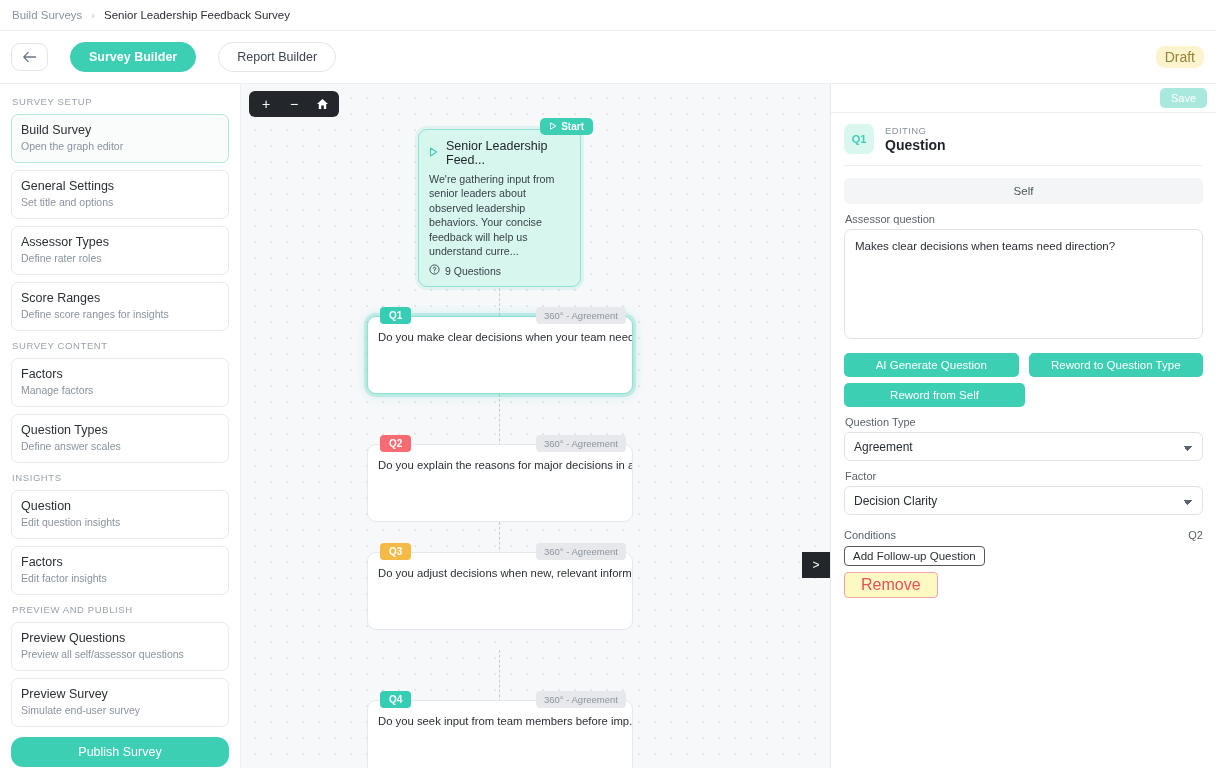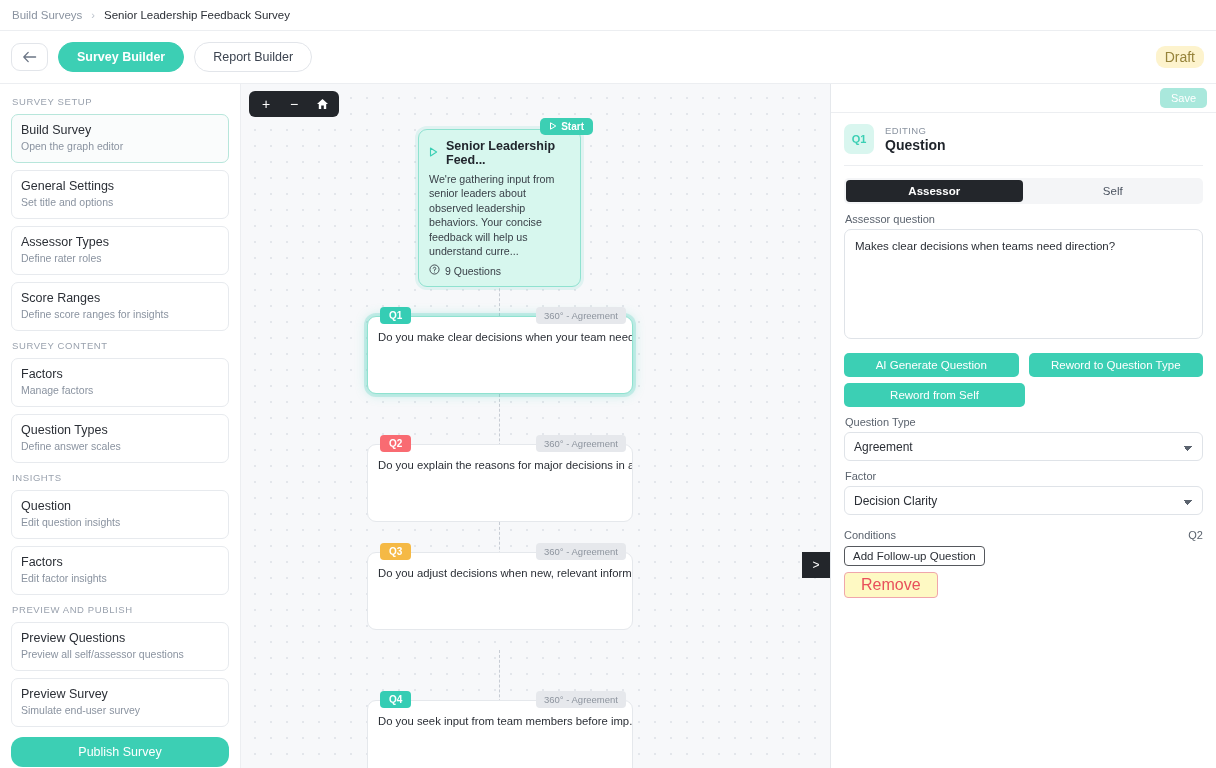--- a/index.html
+++ b/index.html
@@ -23,21 +23,21 @@
   .crumb.current { color: #2b2f36; }
   .crumb-sep { font-size: 11px; color: #b9c0ca; margin: 0 9px; }
 
   
   #toolbar {
     height: 53px;
     display: flex; align-items: center;
     padding-left: 11px; padding-right: 12px;
     border-bottom: 1px solid #eceef1;
     background: #fff;
-    gap: 10px;
+    gap: 22px;
   }
   #back-button {
     width: 37px; height: 28px;
     border: 1px solid #e2e5ea; border-radius: 9px;
     background: #fff;
     display: flex; align-items: center; justify-content: center;
     cursor: pointer;
   }
   #back-button svg { display:block; }
   .tab-pill {
@@ -132,21 +132,21 @@
   }
   .node-start-badge {
     position: absolute; right: -13px; top: -12px;
     background: #3ccfb4; color: #fff;
     font-size: 10px; font-weight: 600;
     padding: 3px 9px; border-radius: 5px;
     display: flex; align-items: center; gap: 4px;
   }
   .node-start-title {
     display: flex; align-items: center; gap: 8px;
-    font-size: 12.5px; font-weight: 700; color: #21262d;
+    font-size: 12.5px; font-weight: 400; color: #21262d;
     padding: 9px 10px 0 10px;
   }
   .node-start-desc {
     font-size: 10.7px; line-height: 14.4px; color: #3a4149;
     padding: 5px 12px 0 10px;
   }
   .node-start-meta {
     display: flex; align-items: center; gap: 5px;
     font-size: 10.5px; color: #3a4149;
     padding: 6px 10px 9px 10px;
@@ -446,21 +446,20 @@
         <div id="panel-q-chip">Q1</div>
         <div>
           <div id="panel-editing-label">EDITING</div>
           <div id="panel-title">Question</div>
         </div>
       </div>
 
       <div id="panel-divider"></div>
 
       <div id="mode-toggle">
-        <div class="mode-tab active">Assessor</div>
         <div class="mode-tab">Self</div>
       </div>
 
       <div class="field-label">Assessor question</div>
       <textarea id="assessor-question-input" placeholder="Enter the assessor question" style="">Makes clear decisions when teams need direction?</textarea>
 
       <div id="ai-button-row">
         <button class="teal-btn">AI Generate Question</button>
         <button class="teal-btn">Reword to Question Type</button>
       </div>

